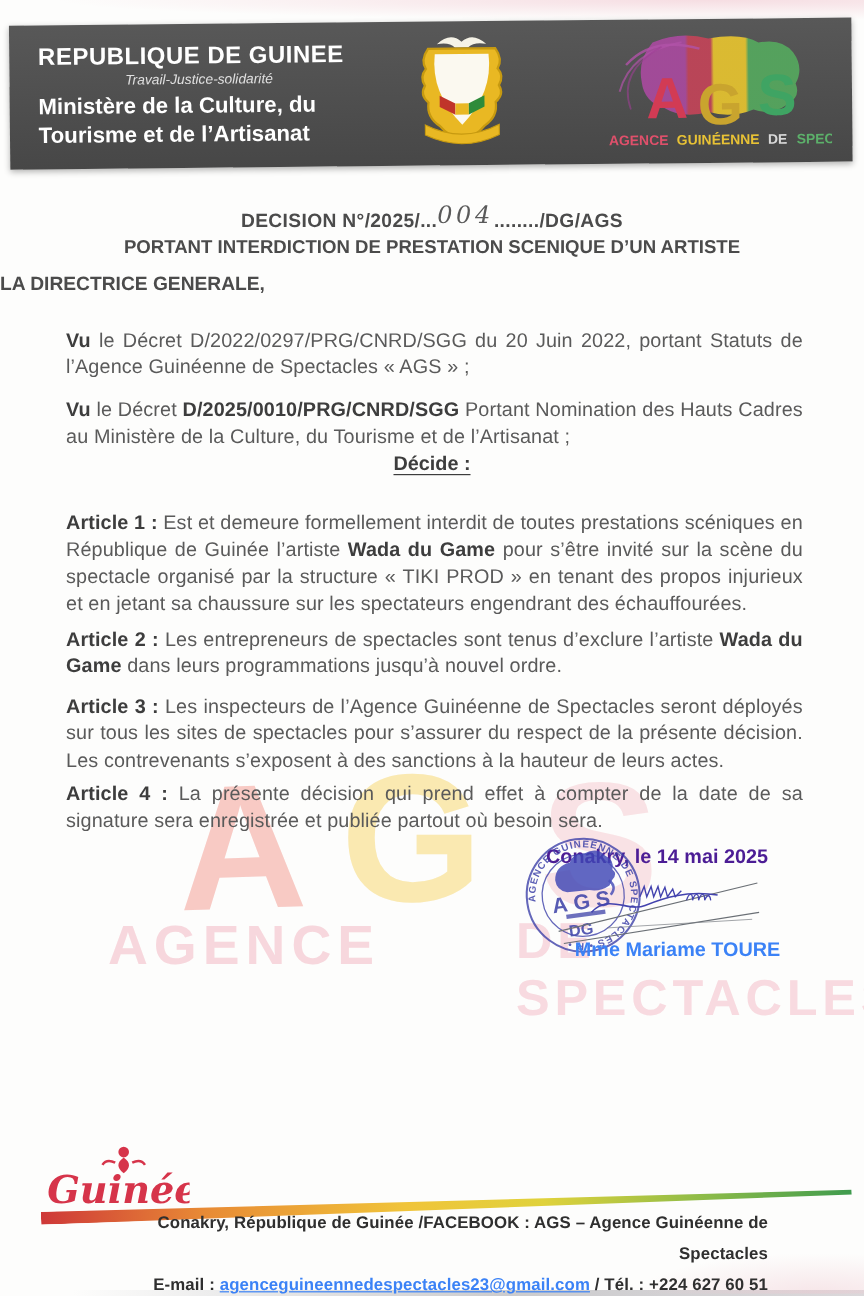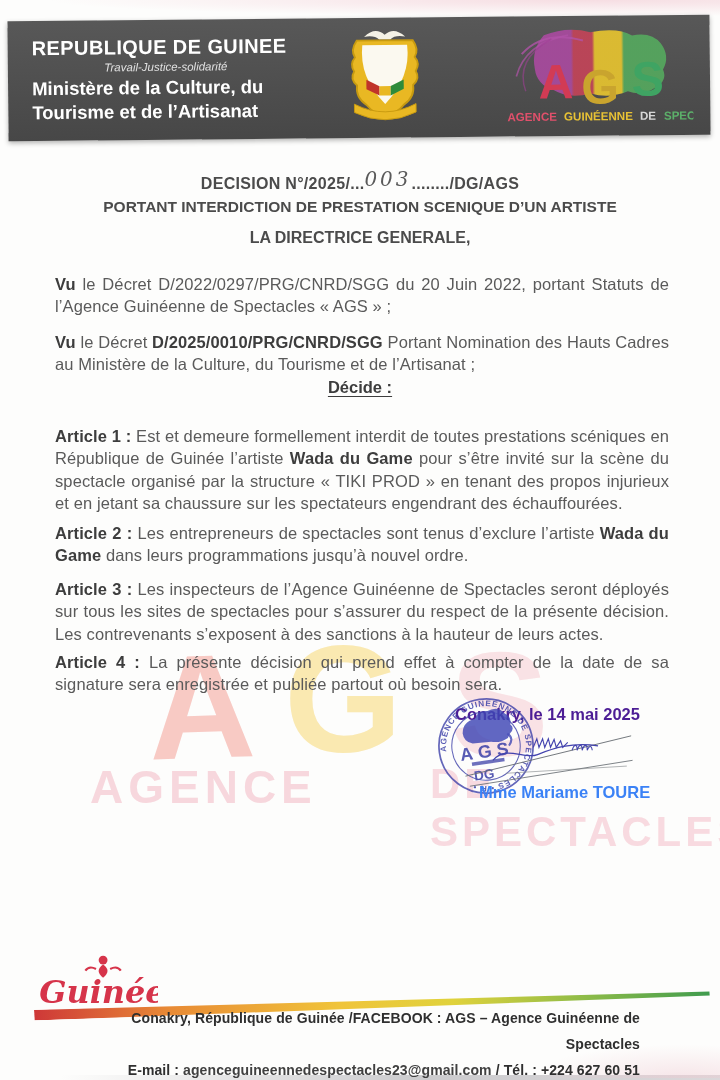--- a/index.html
+++ b/index.html
@@ -23,21 +23,21 @@
   .hdr-min{font-size:18.5px;font-weight:700;line-height:24px;}
   .hdr-center{flex:1;display:flex;justify-content:center;align-items:center;}
   .hdr-right{width:232px;display:flex;justify-content:center;align-items:center;padding-right:8px;}
 
   
   .title-block{position:absolute;top:170px;left:0;width:100%;text-align:center;font-weight:700;color:#4b4b4b;z-index:2;}
   .title-l1{font-size:16px;letter-spacing:.3px;}
   .hand-number{font-family:"DejaVu Serif",serif;font-style:italic;font-weight:400;
     font-size:20px;letter-spacing:3px;position:relative;top:-3px;color:#5a5a5a;}
   .title-l2{font-size:15.5px;margin-top:4px;}
-  .authority{position:absolute;top:229px;width:100%;text-align:center;font-weight:700;font-size:16px;color:#4b4b4b;z-index:2;}
+  .authority{position:absolute;top:229px;width:100%;text-align:left;font-weight:700;font-size:16px;color:#4b4b4b;z-index:2;}
 
   
   .para{position:absolute;left:55px;width:614px;font-size:16.5px;line-height:22.5px;
     text-align:justify;color:#5a5a5a;letter-spacing:.1px;z-index:2;}
   .seg-b{font-weight:700;color:#3d3d3d;}
   .p-vu1{top:256px;} .p-vu2{top:314px;}
   .decide{position:absolute;top:378px;width:100%;text-align:center;font-size:16.5px;z-index:2;}
   .decide .inner{font-weight:700;color:#3d3d3d;text-decoration:underline;text-underline-offset:3px;}
   .p-a1{top:408px;} .p-a2{top:505px;} .p-a3{top:561px;} .p-a4{top:634px;}
 
@@ -57,21 +57,21 @@
   .signer{position:absolute;left:64px;top:93px;font-weight:700;font-size:16.5px;color:#3b82f6;white-space:nowrap;}
 
   
   .footer{position:absolute;left:0;top:953px;width:648px;height:127px;z-index:2;}
   .footer-logo{position:absolute;left:34px;top:0px;}
   .swoosh{position:absolute;left:34px;top:46px;width:676px;height:11px;
     background:linear-gradient(90deg,#ce3838 0%,#e88a35 20%,#f0c43a 45%,#e0d23c 62%,#8cbb48 82%,#3f9b4e 100%);
     clip-path:polygon(0 4%,100% 28%,100% 64%,0 100%);transform:rotate(-1.8deg);}
   .footer-lines{position:absolute;left:112px;right:8px;top:52px;text-align:right;
     font-size:14px;font-weight:700;color:#2f2f2f;line-height:26px;letter-spacing:.1px;}
-  .email{color:#404040;}
+  .email{text-decoration:underline;color:#3b82f6;}
 </style>
 </head>
 <body>
 
 <div class="page">
 
   <div class="photo-top"></div>
 
   <div class="header-band">
     <div class="hdr-left">
@@ -125,21 +125,21 @@
   <div class="watermark">
     <span class="wm-a">A</span>
     <span class="wm-g">G</span>
     <span class="wm-s">S</span>
     <span class="wm-wl">AGENCE</span>
     <span class="wm-wr">DE SPECTACLES</span>
   </div>
 
   <div class="title-block">
     <div class="title-l1">
-      <span>DECISION N°/2025/...</span><span class="hand-number">003</span><span>......../DG/AGS</span>
+      <span>DECISION N°/2025/...</span><span class="hand-number">004</span><span>......../DG/AGS</span>
     </div>
     <div class="title-l2">PORTANT INTERDICTION DE PRESTATION SCENIQUE D’UN ARTISTE</div>
   </div>
   <div class="authority">LA DIRECTRICE GENERALE,</div>
 
   <p class="para p-vu1"><span class="seg seg-b">Vu</span><span class="seg"> le Décret D/2022/0297/PRG/CNRD/SGG du 20 Juin 2022, portant Statuts de l’Agence Guinéenne de Spectacles « AGS » ;</span></p>
   <p class="para p-vu2"><span class="seg seg-b">Vu</span><span class="seg"> le Décret </span><span class="seg seg-b">D/2025/0010/PRG/CNRD/SGG</span><span class="seg"> Portant Nomination des Hauts Cadres au Ministère de la Culture, du Tourisme et de l’Artisanat ;</span></p>
 
   <div class="decide">
     <span class="inner">Décide :</span>

